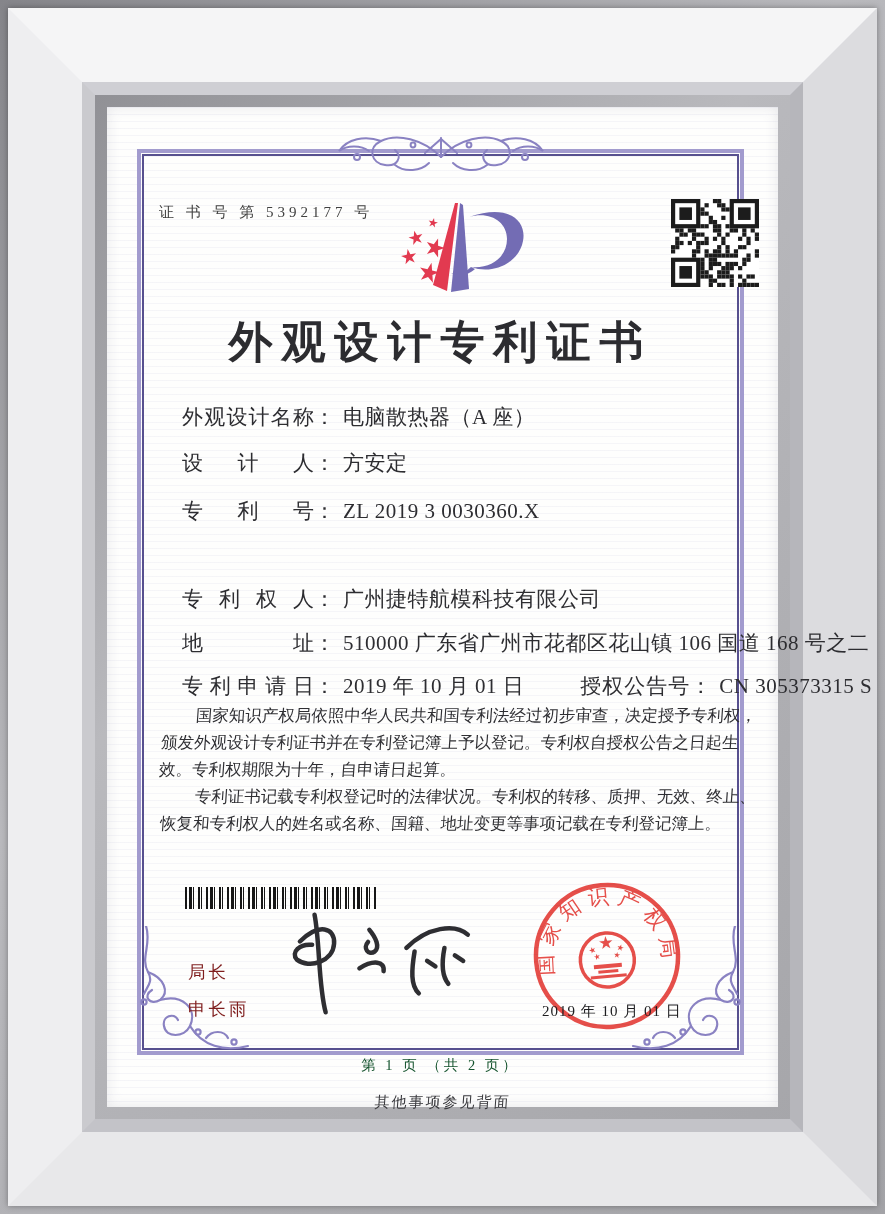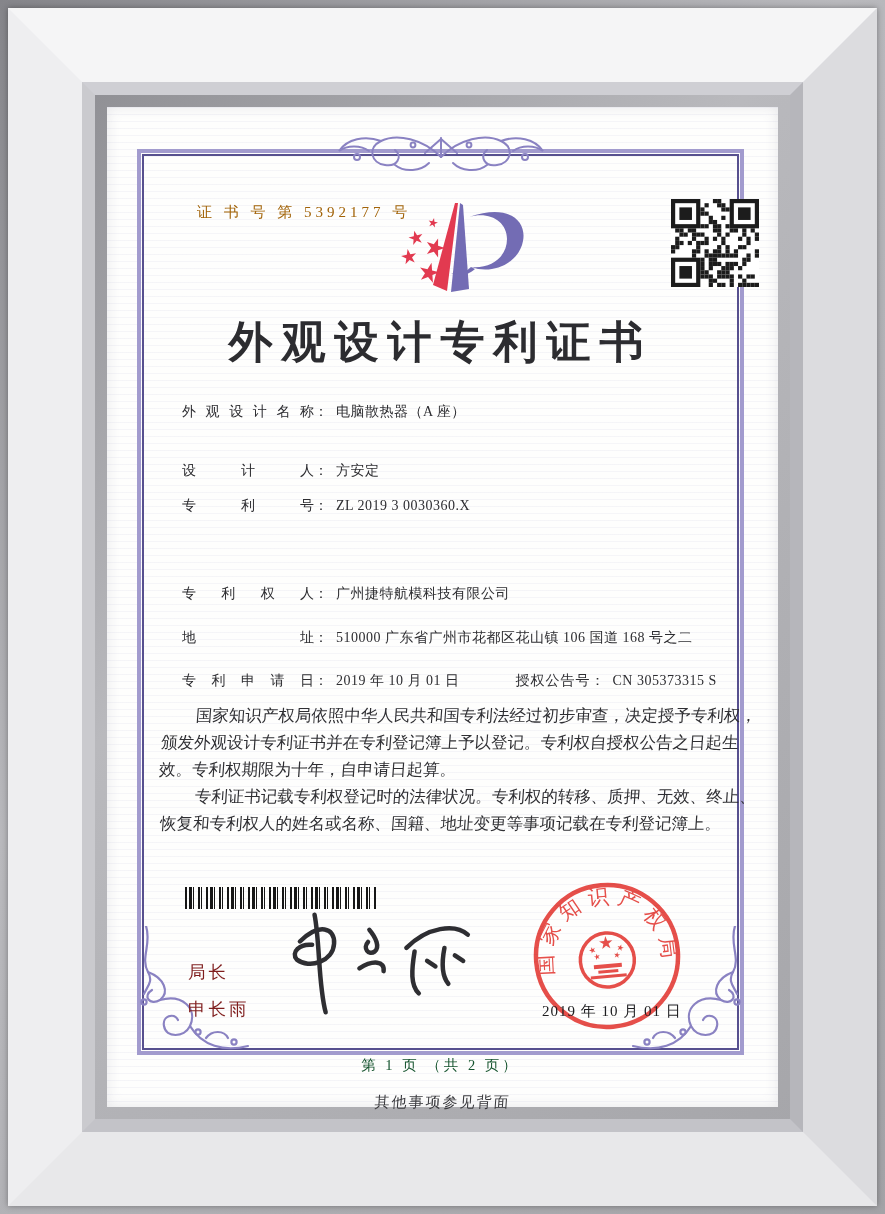--- a/index.html
+++ b/index.html
@@ -16,26 +16,26 @@
   .paper{position:absolute;inset:12px;background:#fefefd;box-sizing:border-box;
     box-shadow:inset 0 0 14px rgba(60,60,90,.12);}
   
   .paper::before{content:"";position:absolute;inset:0;pointer-events:none;
     background:repeating-linear-gradient(180deg,rgba(142,142,188,.10) 0 1px,transparent 1px 7px);
     opacity:.8;}
   .bbox{position:absolute;left:30px;top:42px;right:34px;bottom:52px;
     border:4px solid #a29bce;}
   .bbox::before{content:"";position:absolute;inset:1px;border:2px solid #57508f;pointer-events:none;}
   .abs{position:absolute;}
-  .certno{left:18px;top:50px;font-size:15px;letter-spacing:4px;color:#a16207;margin-left:38px;}
+  .certno{left:18px;top:50px;font-size:15px;letter-spacing:4px;color:#404040;}
   .logo{left:228px;top:44px;width:192px;height:114px;}
   .qr{left:530px;top:46px;width:88px;height:88px;background:#fff;}
   .title{left:0;right:0;top:160px;text-align:center;font-size:44px;font-weight:600;
     letter-spacing:9px;color:#2c2c30;}
-  .frow{position:absolute;left:41px;right:12px;font-size:14px;color:#2d2d31;white-space:nowrap;}
+  .frow{position:absolute;left:41px;right:12px;font-size:21px;color:#2d2d31;white-space:nowrap;}
   .flabel{display:inline-block;width:132px;text-align:justify;text-align-last:justify;
     vertical-align:bottom;}
   .fcolon{margin-right:8px;}
   .fvalue{letter-spacing:.5px;}
   .grant2{margin-left:56px;}
   .glabel{letter-spacing:1px;}
   .paras{left:20px;top:550px;width:596px;font-size:16.5px;line-height:1.63;color:#2f2f33;}
   .paras p{margin:0;text-indent:2em;transform:skewX(-4deg);}
   .barcode{left:44px;top:734px;width:192px;height:22px;background:
     repeating-linear-gradient(90deg,#161616 0 2px,transparent 2px 4px,#161616 4px 7px,
@@ -260,21 +260,21 @@
               <rect x="72" y="80" width="4" height="4" fill="#1c1c1c"></rect>
               <rect x="76" y="80" width="4" height="4" fill="#1c1c1c"></rect>
               <rect x="80" y="80" width="4" height="4" fill="#1c1c1c"></rect>
             </svg>
 
           <div class="abs title">外观设计专利证书</div>
 
           <div class="frow" style="top:250px">
             <span class="flabel">外观设计名称</span><span class="fcolon">：</span><span class="fvalue">电脑散热器（A 座）</span>
           </div>
-          <div class="frow" style="top:309px">
+          <div class="frow" style="top:296px">
             <span class="flabel">设计人</span><span class="fcolon">：</span><span class="fvalue">方安定</span>
           </div>
           <div class="frow" style="top:344px">
             <span class="flabel">专利号</span><span class="fcolon">：</span><span class="fvalue">ZL 2019 3 0030360.X</span>
           </div>
           <div class="frow" style="top:432px">
             <span class="flabel">专利权人</span><span class="fcolon">：</span><span class="fvalue">广州捷特航模科技有限公司</span>
           </div>
           <div class="frow" style="top:476px">
             <span class="flabel">地址</span><span class="fcolon">：</span><span class="fvalue">510000 广东省广州市花都区花山镇 106 国道 168 号之二</span>

